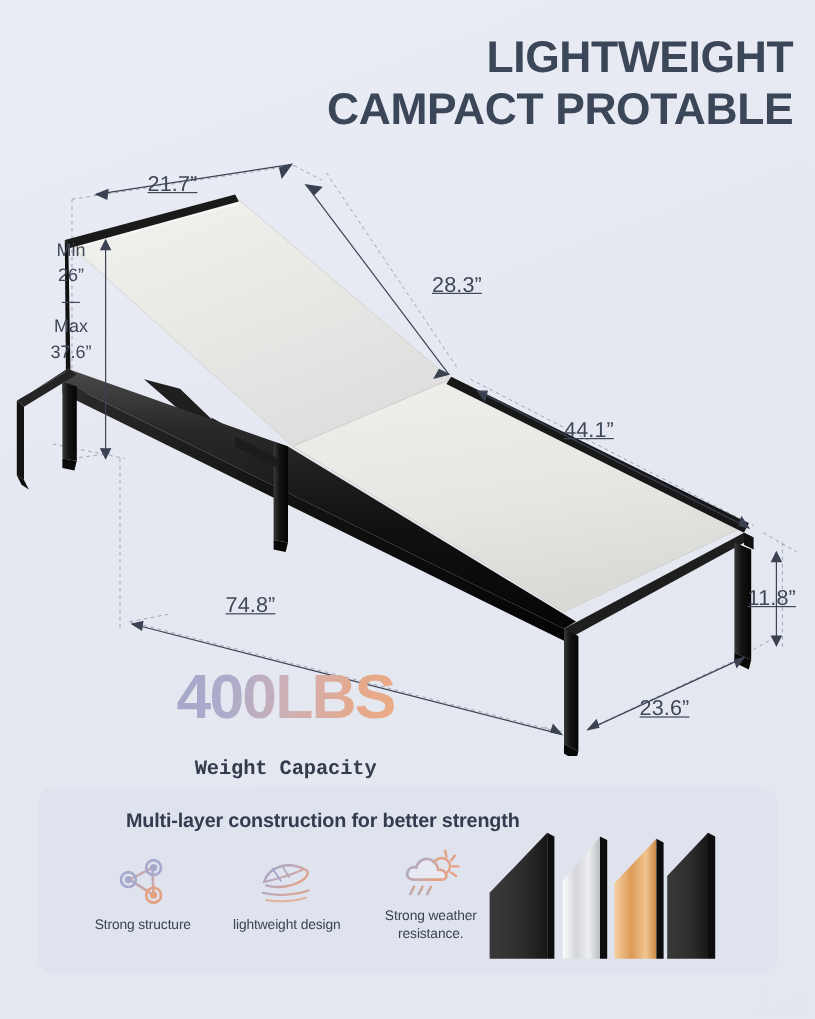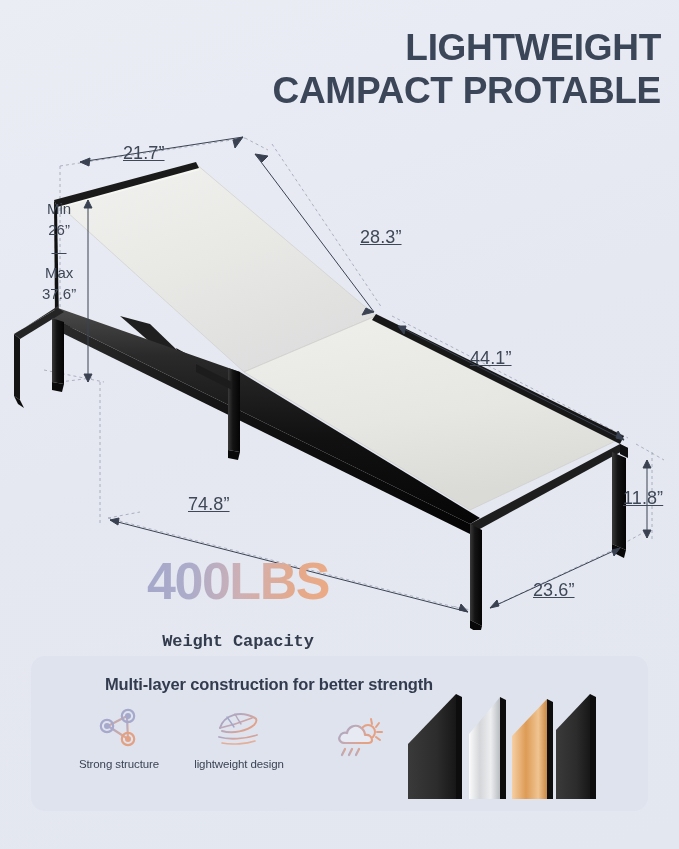--- a/index.html
+++ b/index.html
@@ -415,20 +415,21 @@
             <path d="M11,28 C6,28 4,24 6,21 C7,18 11,17 13,18 C14,12 21,9 26,12 C29,14 31,17 31,20
                      C35,19 38,22 38,25 C38,27 36,28 34,28 Z" fill="#e7eaf2" stroke="url(#gWx)" stroke-width="2.2" stroke-linejoin="round"></path>
 
             <g stroke="url(#gWx)" stroke-width="2.2" stroke-linecap="round">
               <line x1="11" y1="34" x2="8" y2="40"></line>
               <line x1="18" y1="34" x2="15" y2="40"></line>
               <line x1="25" y1="34" x2="22" y2="40"></line>
             </g>
           </svg>
         </div>
+        <div class="feature-label">Strong weather resistance.</div>
       </div>
     </div>
 
     <div class="layers">
       <svg width="232" height="124" viewBox="0 0 232 124" xmlns="http://www.w3.org/2000/svg">
         <defs>
           <linearGradient id="layDark" x1="0" y1="0" x2="1" y2="0">
             <stop offset="0%" stop-color="#3a3a3a"></stop>
             <stop offset="60%" stop-color="#2c2c2c"></stop>
             <stop offset="100%" stop-color="#171717"></stop>

